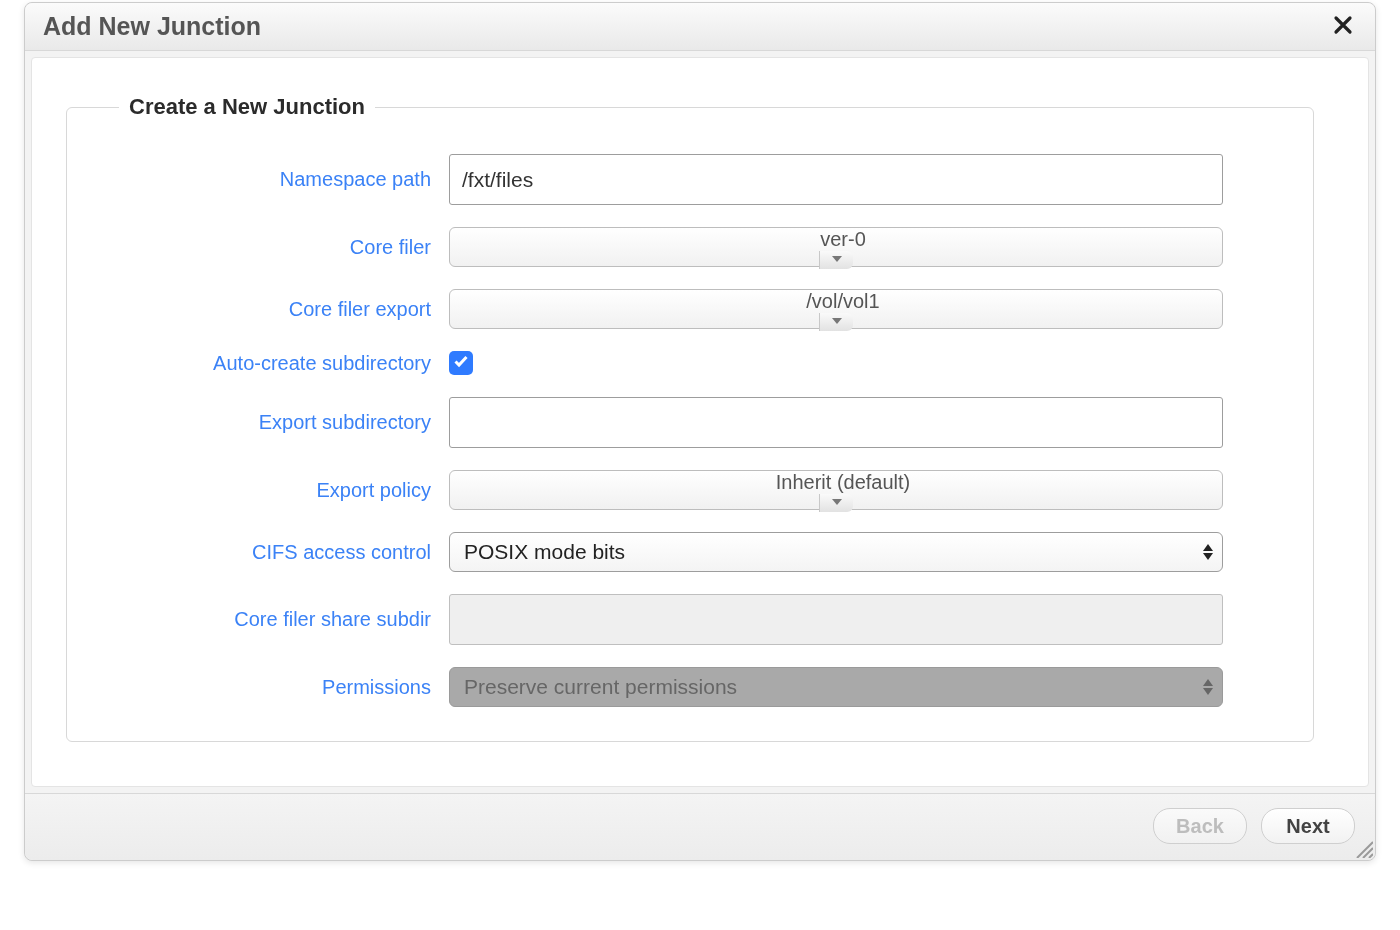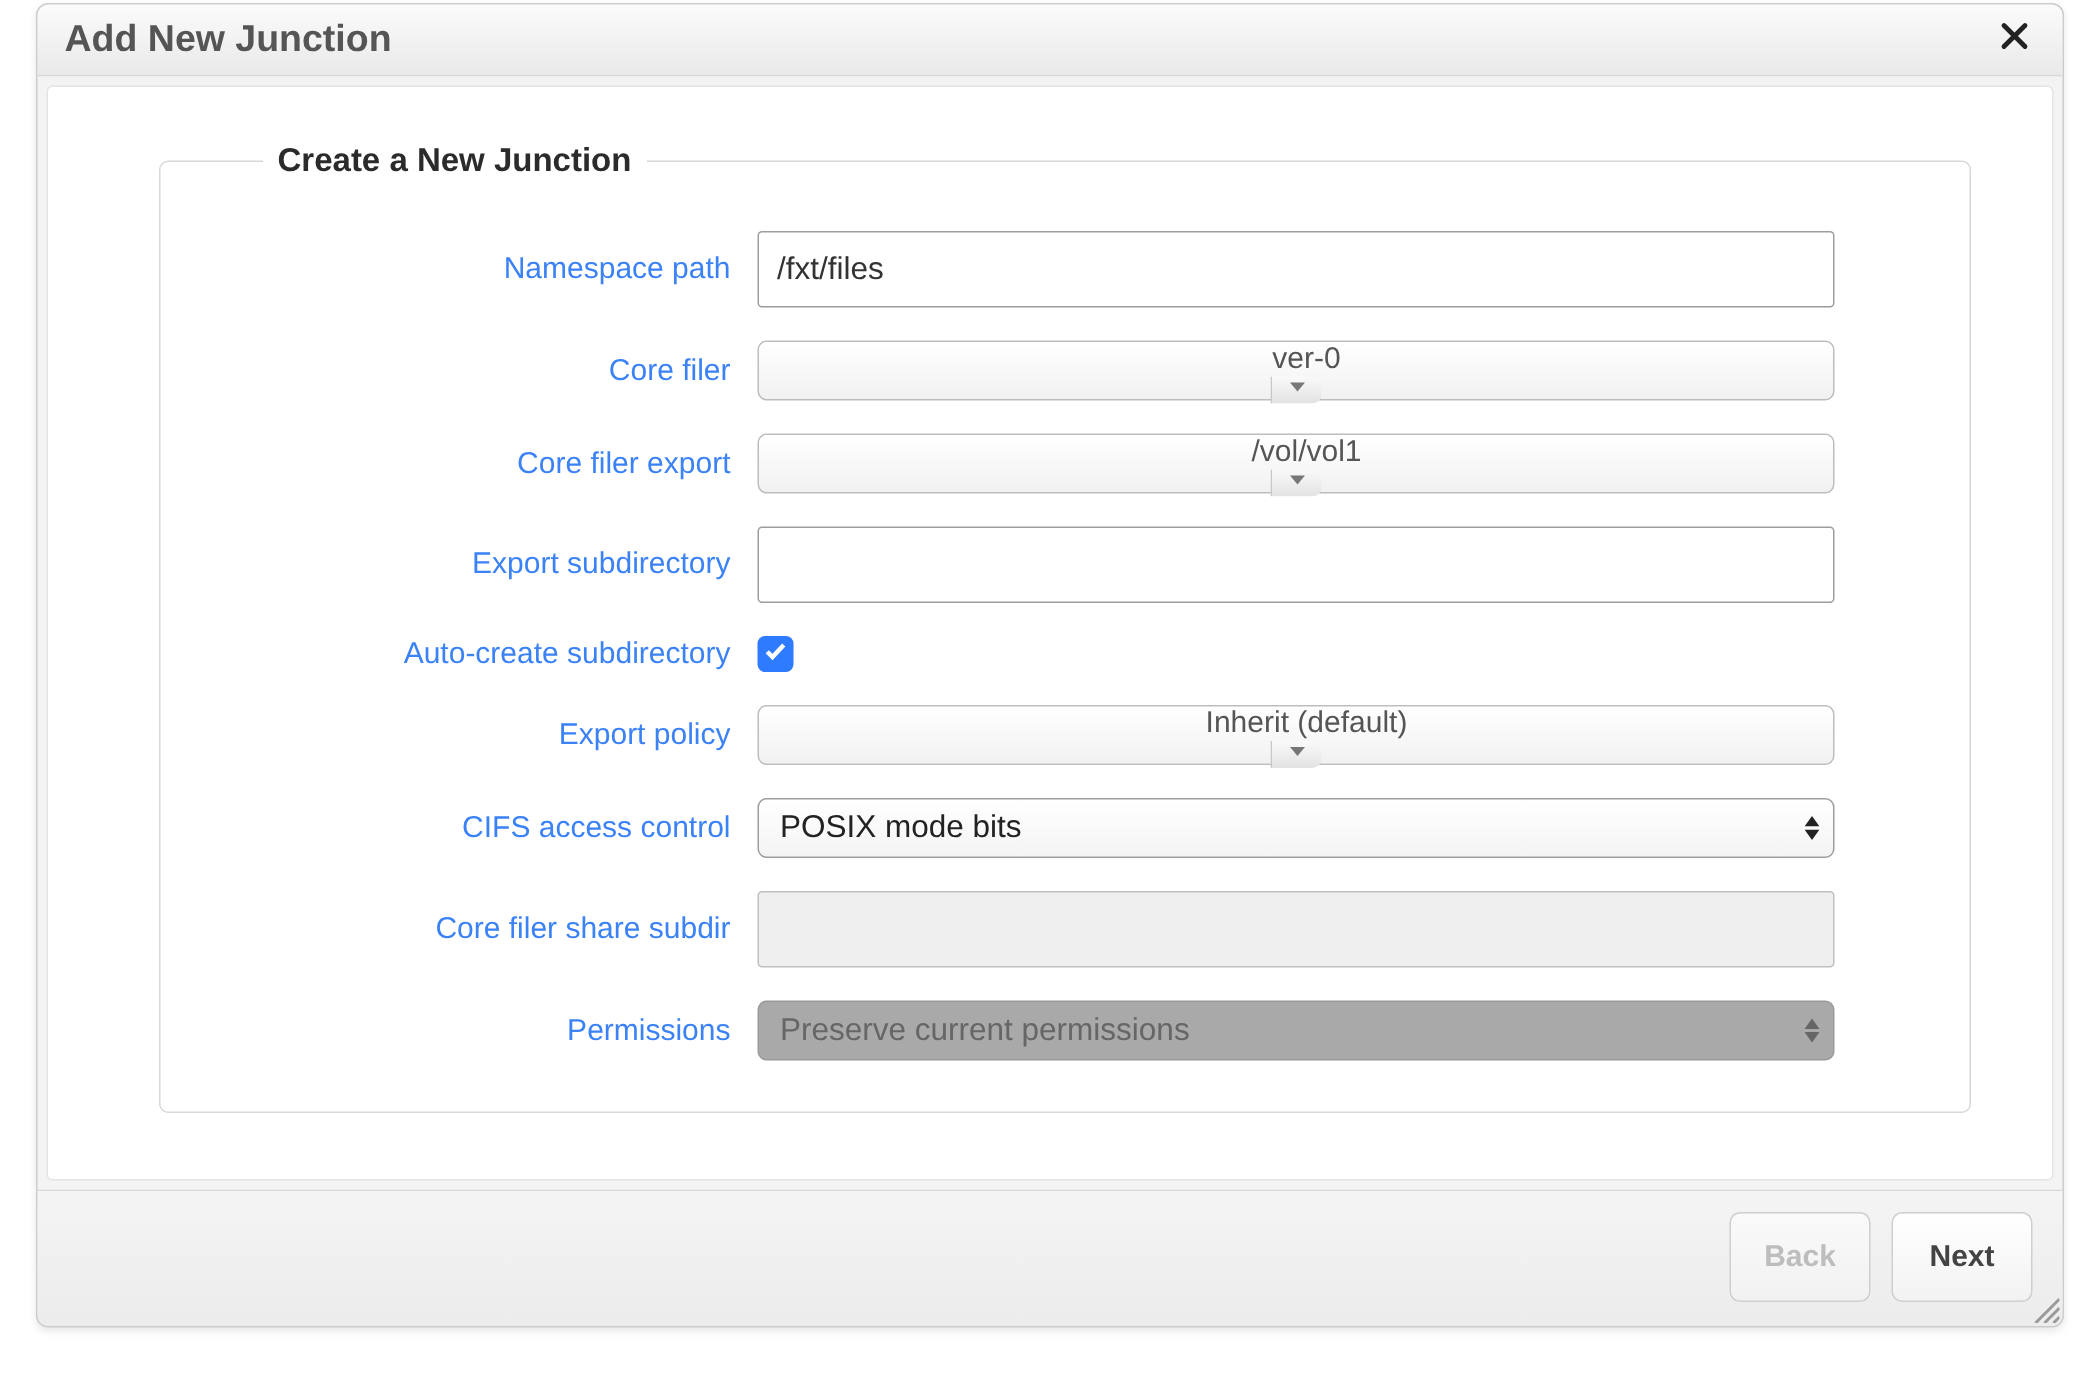--- a/index.html
+++ b/index.html
@@ -43,22 +43,22 @@
     border: 1px solid #e4e4e4;
     margin: 6px;
     border-radius: 4px;
     padding: 28px 10px 20px 10px;
     min-height: 730px;
   }
 
   fieldset.group {
     border: 1px solid #d8d8d8;
     border-radius: 6px;
-    margin: 8px 44px 0 64px;
-    padding: 34px 90px 34px 44px;
+    margin: 8px 44px 0 24px;
+    padding: 34px 90px 34px 28px;
     position: relative;
   }
   fieldset.group > legend {
     font-size: 22px;
     font-weight: 700;
     color: #2b2b2b;
     padding: 0 10px;
     margin-left: 24px;
   }
 
@@ -166,23 +166,23 @@
   .footer {
     border-top: 1px solid #d8d8d8;
     background: linear-gradient(#f4f4f4, #ececec);
     border-radius: 0 0 8px 8px;
     padding: 14px 20px 16px 20px;
     display: flex; justify-content: flex-end; gap: 14px;
     position: relative;
   }
   .btn2 {
     min-width: 94px;
-    height: 60px;
+    height: 36px;
     border: 1px solid #cfcfcf;
-    border-radius: 7px;
+    border-radius: 17px;
     background: linear-gradient(#ffffff, #f2f2f2);
     font-size: 20px;
     font-weight: 700;
     color: #434343;
     cursor: pointer;
     padding: 0 20px;
     font-family: inherit;
   }
   .btn2[disabled] {
     color: #bdbdbd;
@@ -252,36 +252,36 @@
                 <svg viewBox="0 0 12 12">
                     <polygon points="1,3 11,3 6,9"></polygon>
                   </svg>
               </span>
             </div>
           </div>
         </div>
       </div>
 
       <div class="row">
-        <div class="lbl">Export subdirectory</div>
-        <div class="ctl">
-          <input type="text" class="txt" value="" style="">
-        </div>
-      </div>
-
-      <div class="row">
         <div class="lbl">Auto-create subdirectory</div>
         <div class="ctl">
           <span class="chk" role="checkbox" aria-checked="true">
             <span>
               <svg viewBox="0 0 16 16">
                   <polyline points="2.5,8.5 6,12 13.5,4"></polyline>
                 </svg>
             </span>
           </span>
+        </div>
+      </div>
+
+      <div class="row">
+        <div class="lbl">Export subdirectory</div>
+        <div class="ctl">
+          <input type="text" class="txt" value="" style="">
         </div>
       </div>
 
       <div class="row">
         <div class="lbl">Export policy</div>
         <div class="ctl">
           <div class="combo">
             <div class="val">Inherit (default)</div>
             <div class="btn">
               <span>

